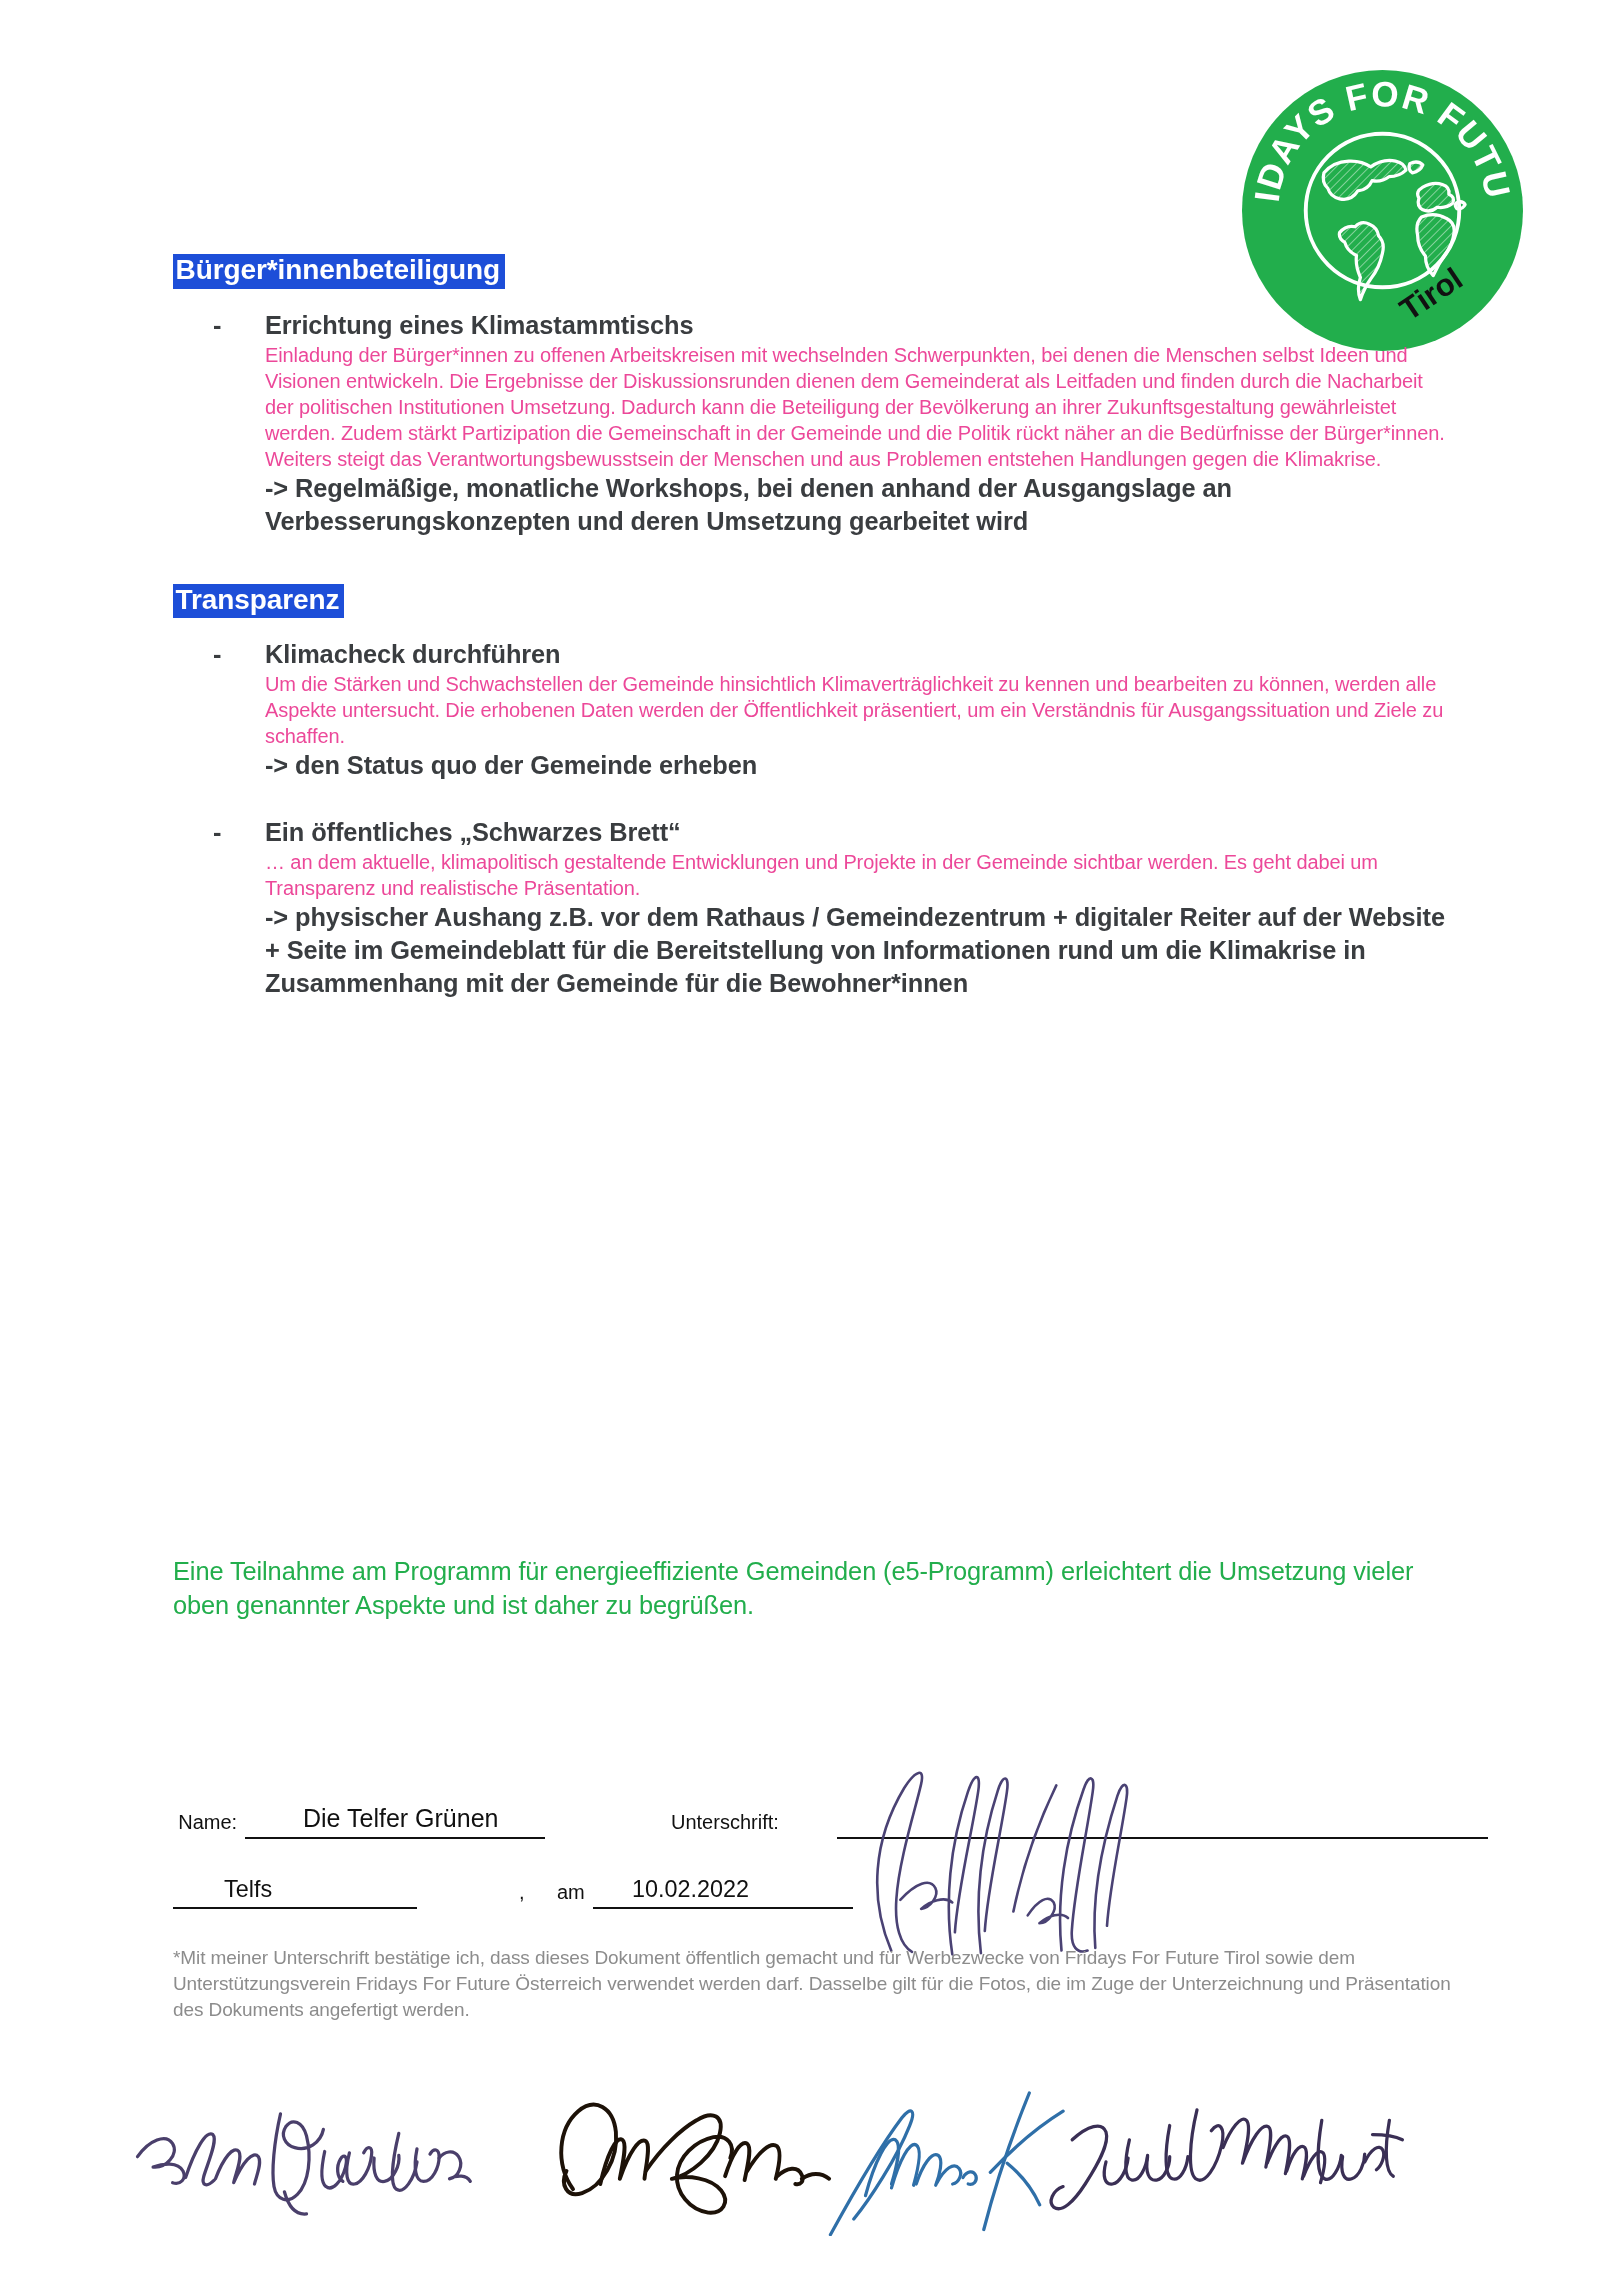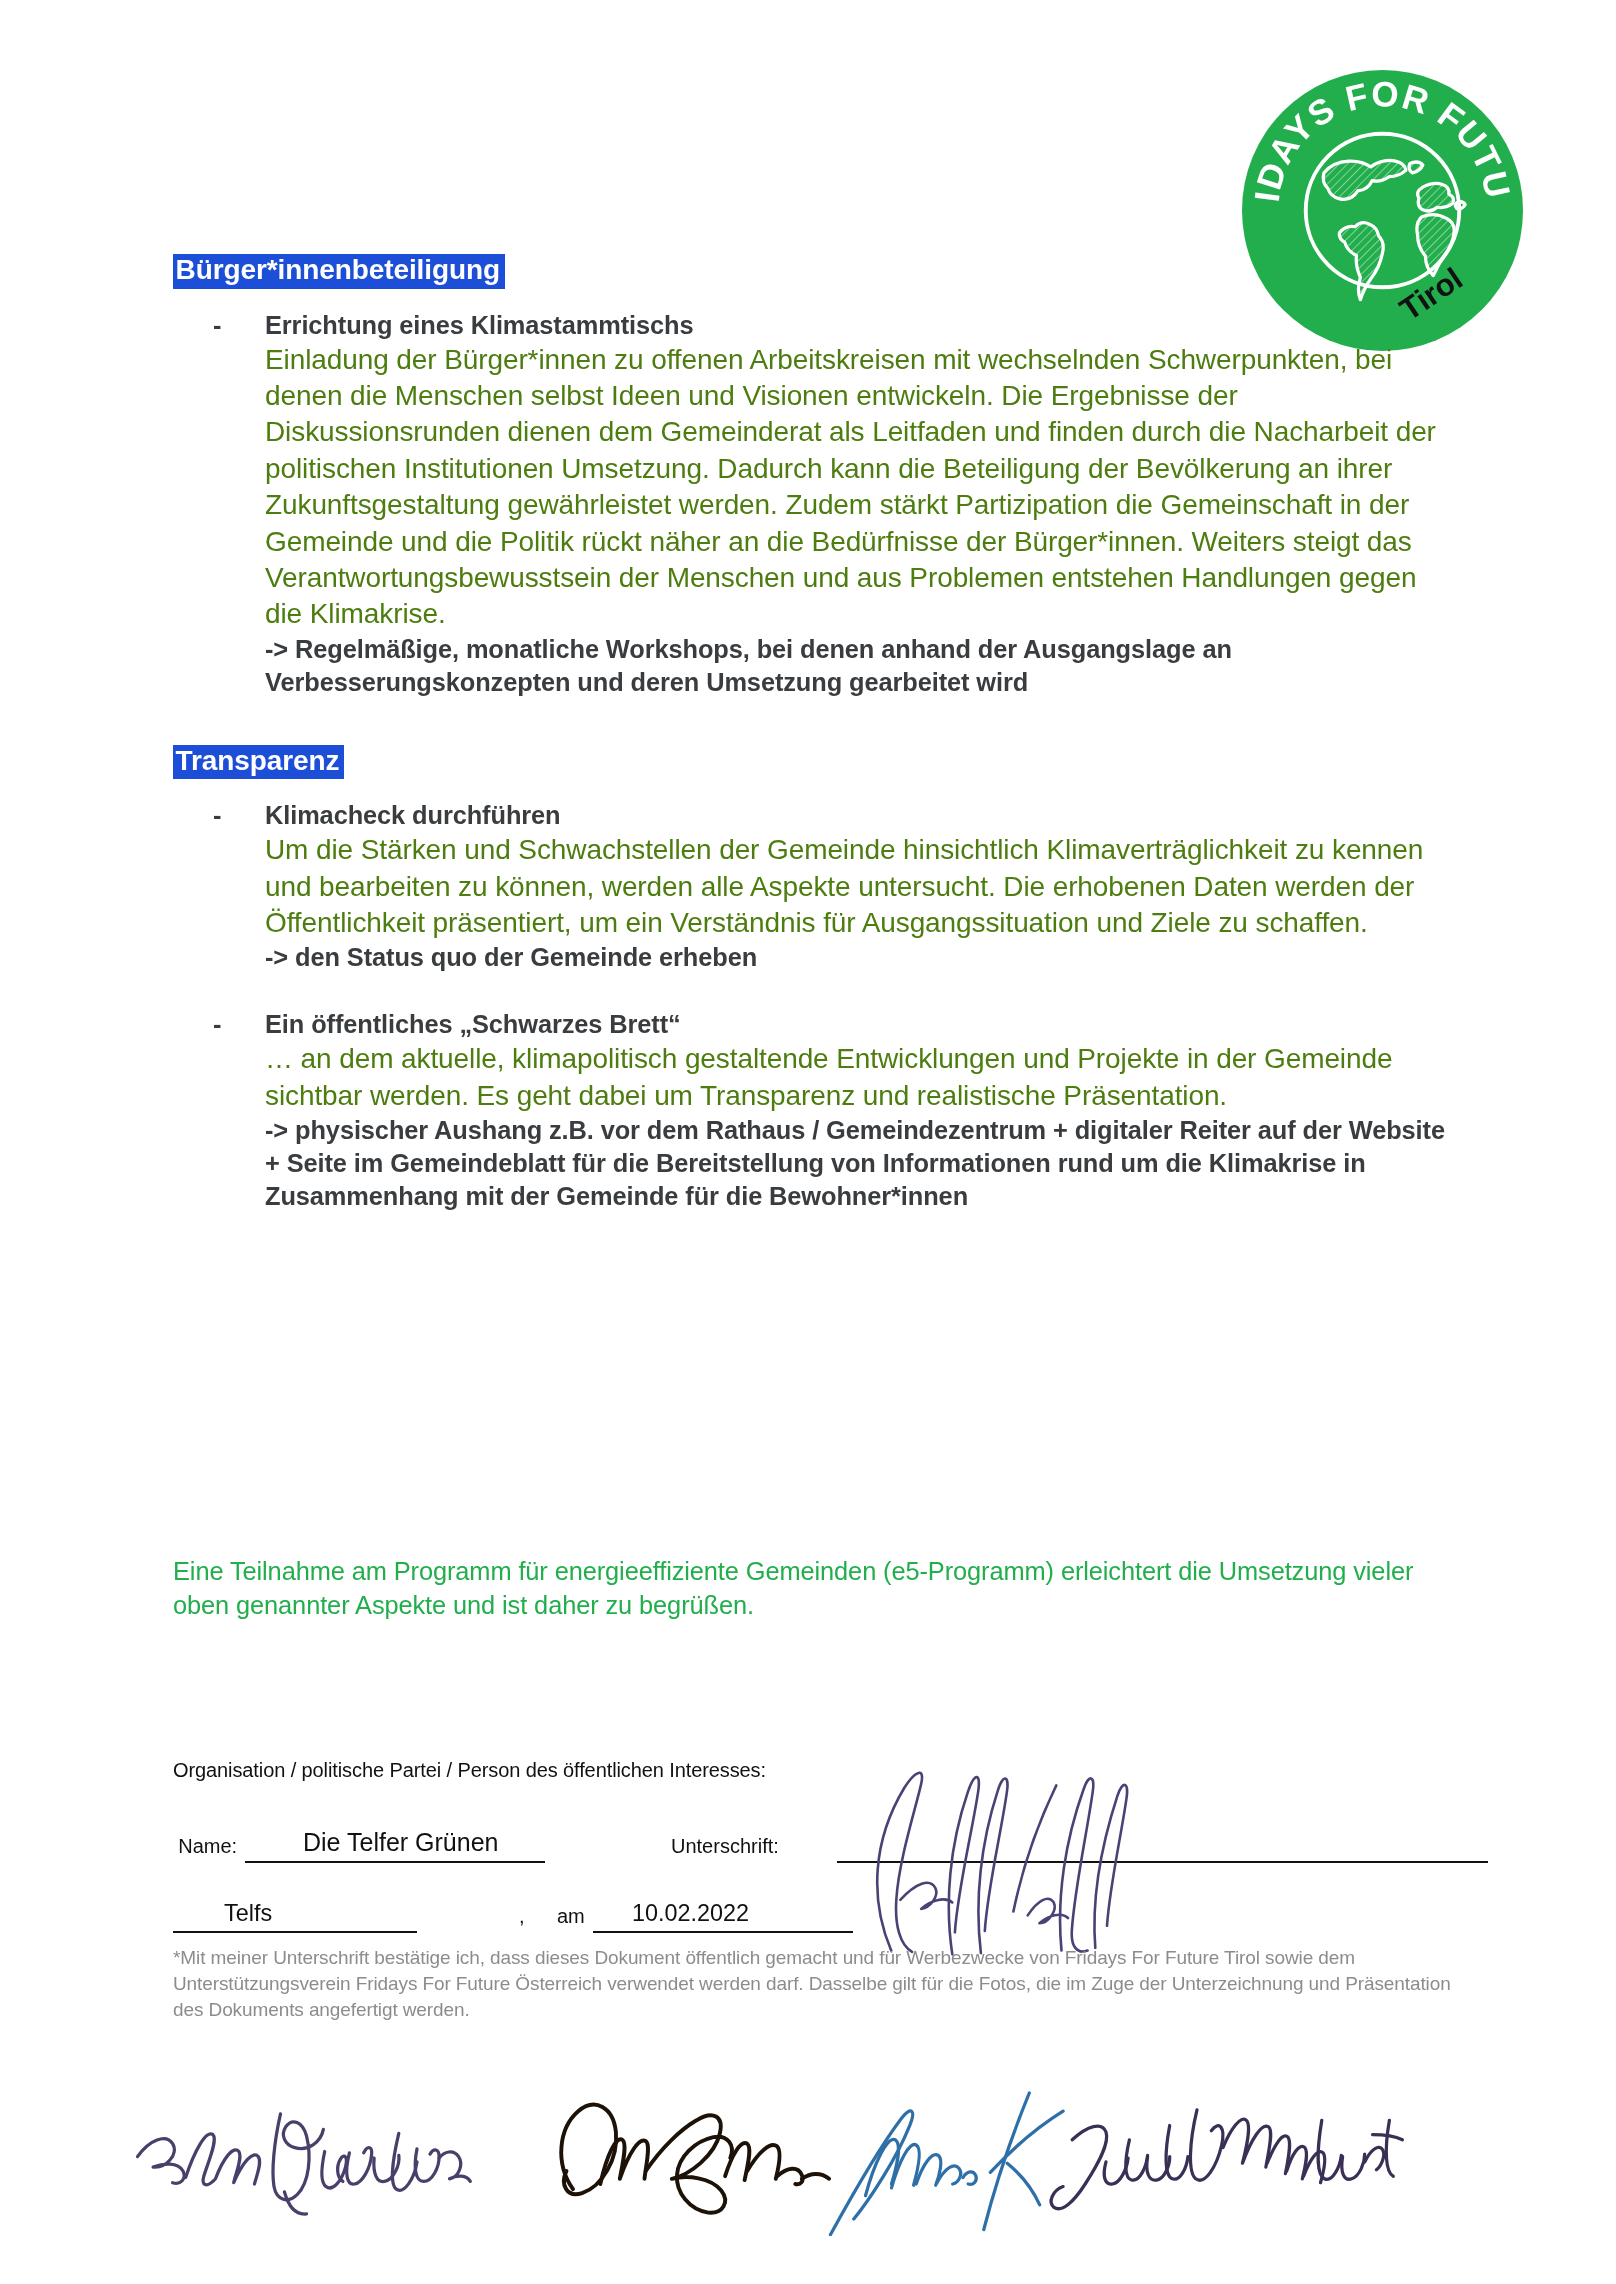--- a/index.html
+++ b/index.html
@@ -67,22 +67,22 @@
   }
   .b-head {
     color: #3a3d40;
     font-weight: bold;
     font-size: 25.4px;
     line-height: 1.30;
     letter-spacing: -0.1px;
     margin-top: 20px;
   }
   .b-body {
-    color: #4d7c0f;
-    font-size: 28px;
+    color: #ec4899;
+    font-size: 20px;
     line-height: 1.30;
     letter-spacing: -0.1px;
     font-weight: normal;
   }
   .b-arrow {
     color: #3a3d40;
     font-size: 25.4px;
     line-height: 1.30;
     font-weight: bold;
     letter-spacing: -0.1px;
@@ -266,21 +266,20 @@
         <div class="b-body">… an dem aktuelle, klimapolitisch gestaltende Entwicklungen und Projekte in der Gemeinde sichtbar werden. Es geht dabei um Transparenz und realistische Präsentation.</div>
         <div class="b-arrow">-&gt; physischer Aushang z.B. vor dem Rathaus / Gemeindezentrum + digitaler Reiter auf der Website + Seite im Gemeindeblatt für die Bereitstellung von Informationen rund um die Klimakrise in Zusammenhang mit der Gemeinde für die Bewohner*innen</div>
       </div>
     </div>
 
   </div>
 
   <div class="green-note">Eine Teilnahme am Programm für energieeffiziente Gemeinden (e5-Programm) erleichtert die Umsetzung vieler oben genannter Aspekte und ist daher zu begrüßen.</div>
 
   <div class="sigblock">
-    <div class="org-label">Organisation / politische Partei / Person des öffentlichen Interesses:</div>
 
     <div class="row-name">
       <span class="lbl lbl-name">Name:</span>
       <span class="fill fill-name"></span>
       <span class="fillval val-name">Die Telfer Grünen</span>
 
       <span class="lbl lbl-unter">Unterschrift:</span>
       <span class="fill fill-sig"></span>
     </div>
 

